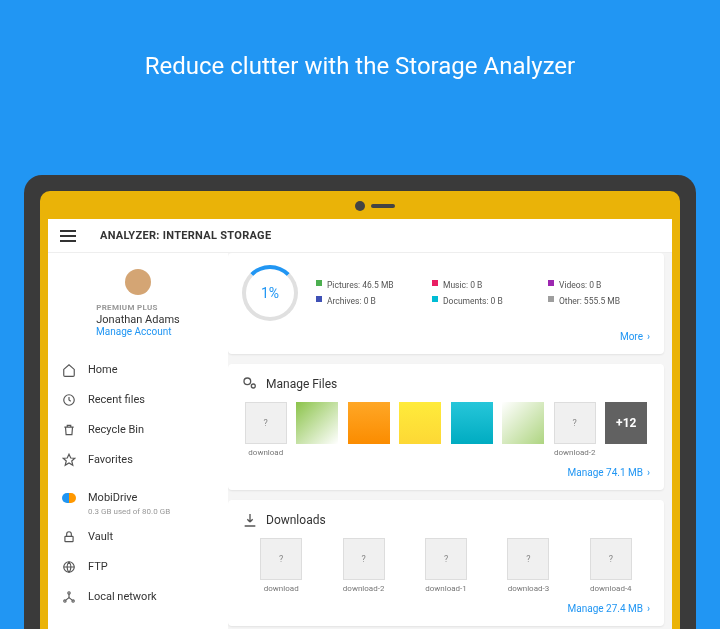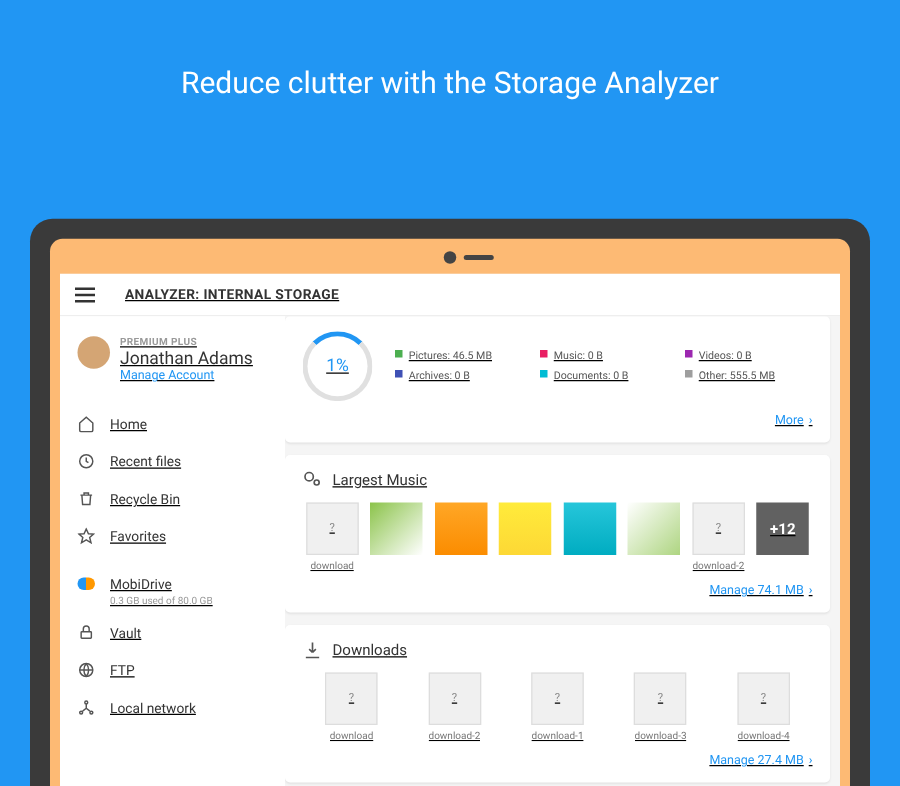--- a/index.html
+++ b/index.html
@@ -1,34 +1,34 @@
 <!DOCTYPE html>
 <html><head>
 <meta charset="utf-8">
 <style>
 * { margin: 0; padding: 0; box-sizing: border-box; }
 body { font-family: -apple-system, Roboto, Arial, sans-serif; background: #2196f3; width: 720px; height: 629px; overflow: hidden; position: relative; }
 .hero-title { color: #fff; font-size: 24px; font-weight: 400; text-align: center; padding: 52px 20px 0; }
 .tablet-frame { position: absolute; left: 24px; right: 24px; top: 175px; bottom: 0; background: #3a3a3a; border-radius: 18px 18px 0 0; padding: 16px 16px 0; }
-.tablet-inner { background: #fdba74; border-radius: 10px 10px 0 0; height: 100%; padding: 28px 8px 0; position: relative; text-decoration: underline; }
+.tablet-inner { background: #eab308; border-radius: 10px 10px 0 0; height: 100%; padding: 28px 8px 0; position: relative; }
 .tablet-camera { position: absolute; top: 10px; left: 50%; transform: translateX(-50%); width: 10px; height: 10px; border-radius: 50%; background: #444; }
 .tablet-camera::after { content: ''; position: absolute; left: 16px; top: 3px; width: 24px; height: 4px; border-radius: 2px; background: #444; }
 .screen { background: #f5f5f5; height: 100%; display: flex; flex-direction: column; font-size: 11px; color: #333; overflow: hidden; }
 .app-bar { background: #fff; display: flex; align-items: center; padding: 10px 12px; border-bottom: 1px solid #eee; }
 .hamburger { width: 16px; height: 12px; display: flex; flex-direction: column; justify-content: space-between; margin-right: 24px; }
 .hamburger span { height: 2px; background: #333; }
 .app-title { font-size: 11px; font-weight: 700; letter-spacing: 0.3px; }
 .body-row { display: flex; flex: 1; min-height: 0; }
 .sidebar { width: 180px; background: #fff; padding: 10px 0 0; overflow: hidden; }
 .user-block { padding: 6px 14px 10px; }
-.user-row { display: flex; align-items: center; gap: 8px; }
+.user-row { display: flex; align-items: center; gap: 8px; flex-direction: column; }
 .avatar { width: 26px; height: 26px; border-radius: 50%; background: #d4a574; }
 .user-texts { line-height: 1.2; }
 .plan { font-size: 8px; color: #999; font-weight: 700; letter-spacing: 0.3px; }
-.username { font-size: 14px; color: #333; font-weight: 400; text-align: right; }
+.username { font-size: 11px; color: #333; font-weight: 400; text-align: right; }
 .manage { font-size: 10px; color: #2196f3; margin-left: 34px; margin-top: 0; cursor: pointer; }
 .nav-list { margin-top: 8px; }
 .nav-item { display: flex; align-items: center; padding: 8px 14px; gap: 12px; cursor: pointer; }
 .nav-icon { width: 14px; height: 14px; display: flex; align-items: center; justify-content: center; flex-shrink: 0; }
 .nav-label { font-size: 11px; color: #333; flex: 1; white-space: nowrap; overflow: hidden; text-overflow: ellipsis; }
 .nav-item.active { background: #e3f2fd; border-radius: 4px; margin: 0 6px; padding-left: 8px; }
 .nav-sub { font-size: 8px; color: #999; margin-left: 40px; margin-top: -6px; padding-bottom: 6px; }
 .cloud-icon { width: 16px; height: 10px; background: linear-gradient(90deg,#2196f3 50%,#ff9800 50%); border-radius: 5px; }
 .brush { margin-left: auto; width: 18px; height: 18px; display: flex; align-items: center; justify-content: center; color: #2196f3; }
 .main { flex: 1; padding: 0 8px 0 0; overflow: hidden; }
@@ -201,21 +201,21 @@
 </div>
 
 <div class="card">
   <div class="card-title">
     <span>
                   <svg width="16" height="16" viewBox="0 0 24 24" fill="none" stroke="#555" stroke-width="2">
                     <circle cx="8" cy="8" r="5"></circle>
                     <circle cx="17" cy="15" r="3"></circle>
                   </svg>
                 </span>
-    <span>Largest Music</span>
+    <span>Manage Files</span>
   </div>
   <div class="file-row" id="largest-row">
                 <div class="file-col">
                   <div class="thumb">?</div>
                   <div class="fname">download</div>
                 </div>
                 <div class="file-col">
                   <div class="thumb img1"></div>
                 </div>
                 <div class="file-col">

